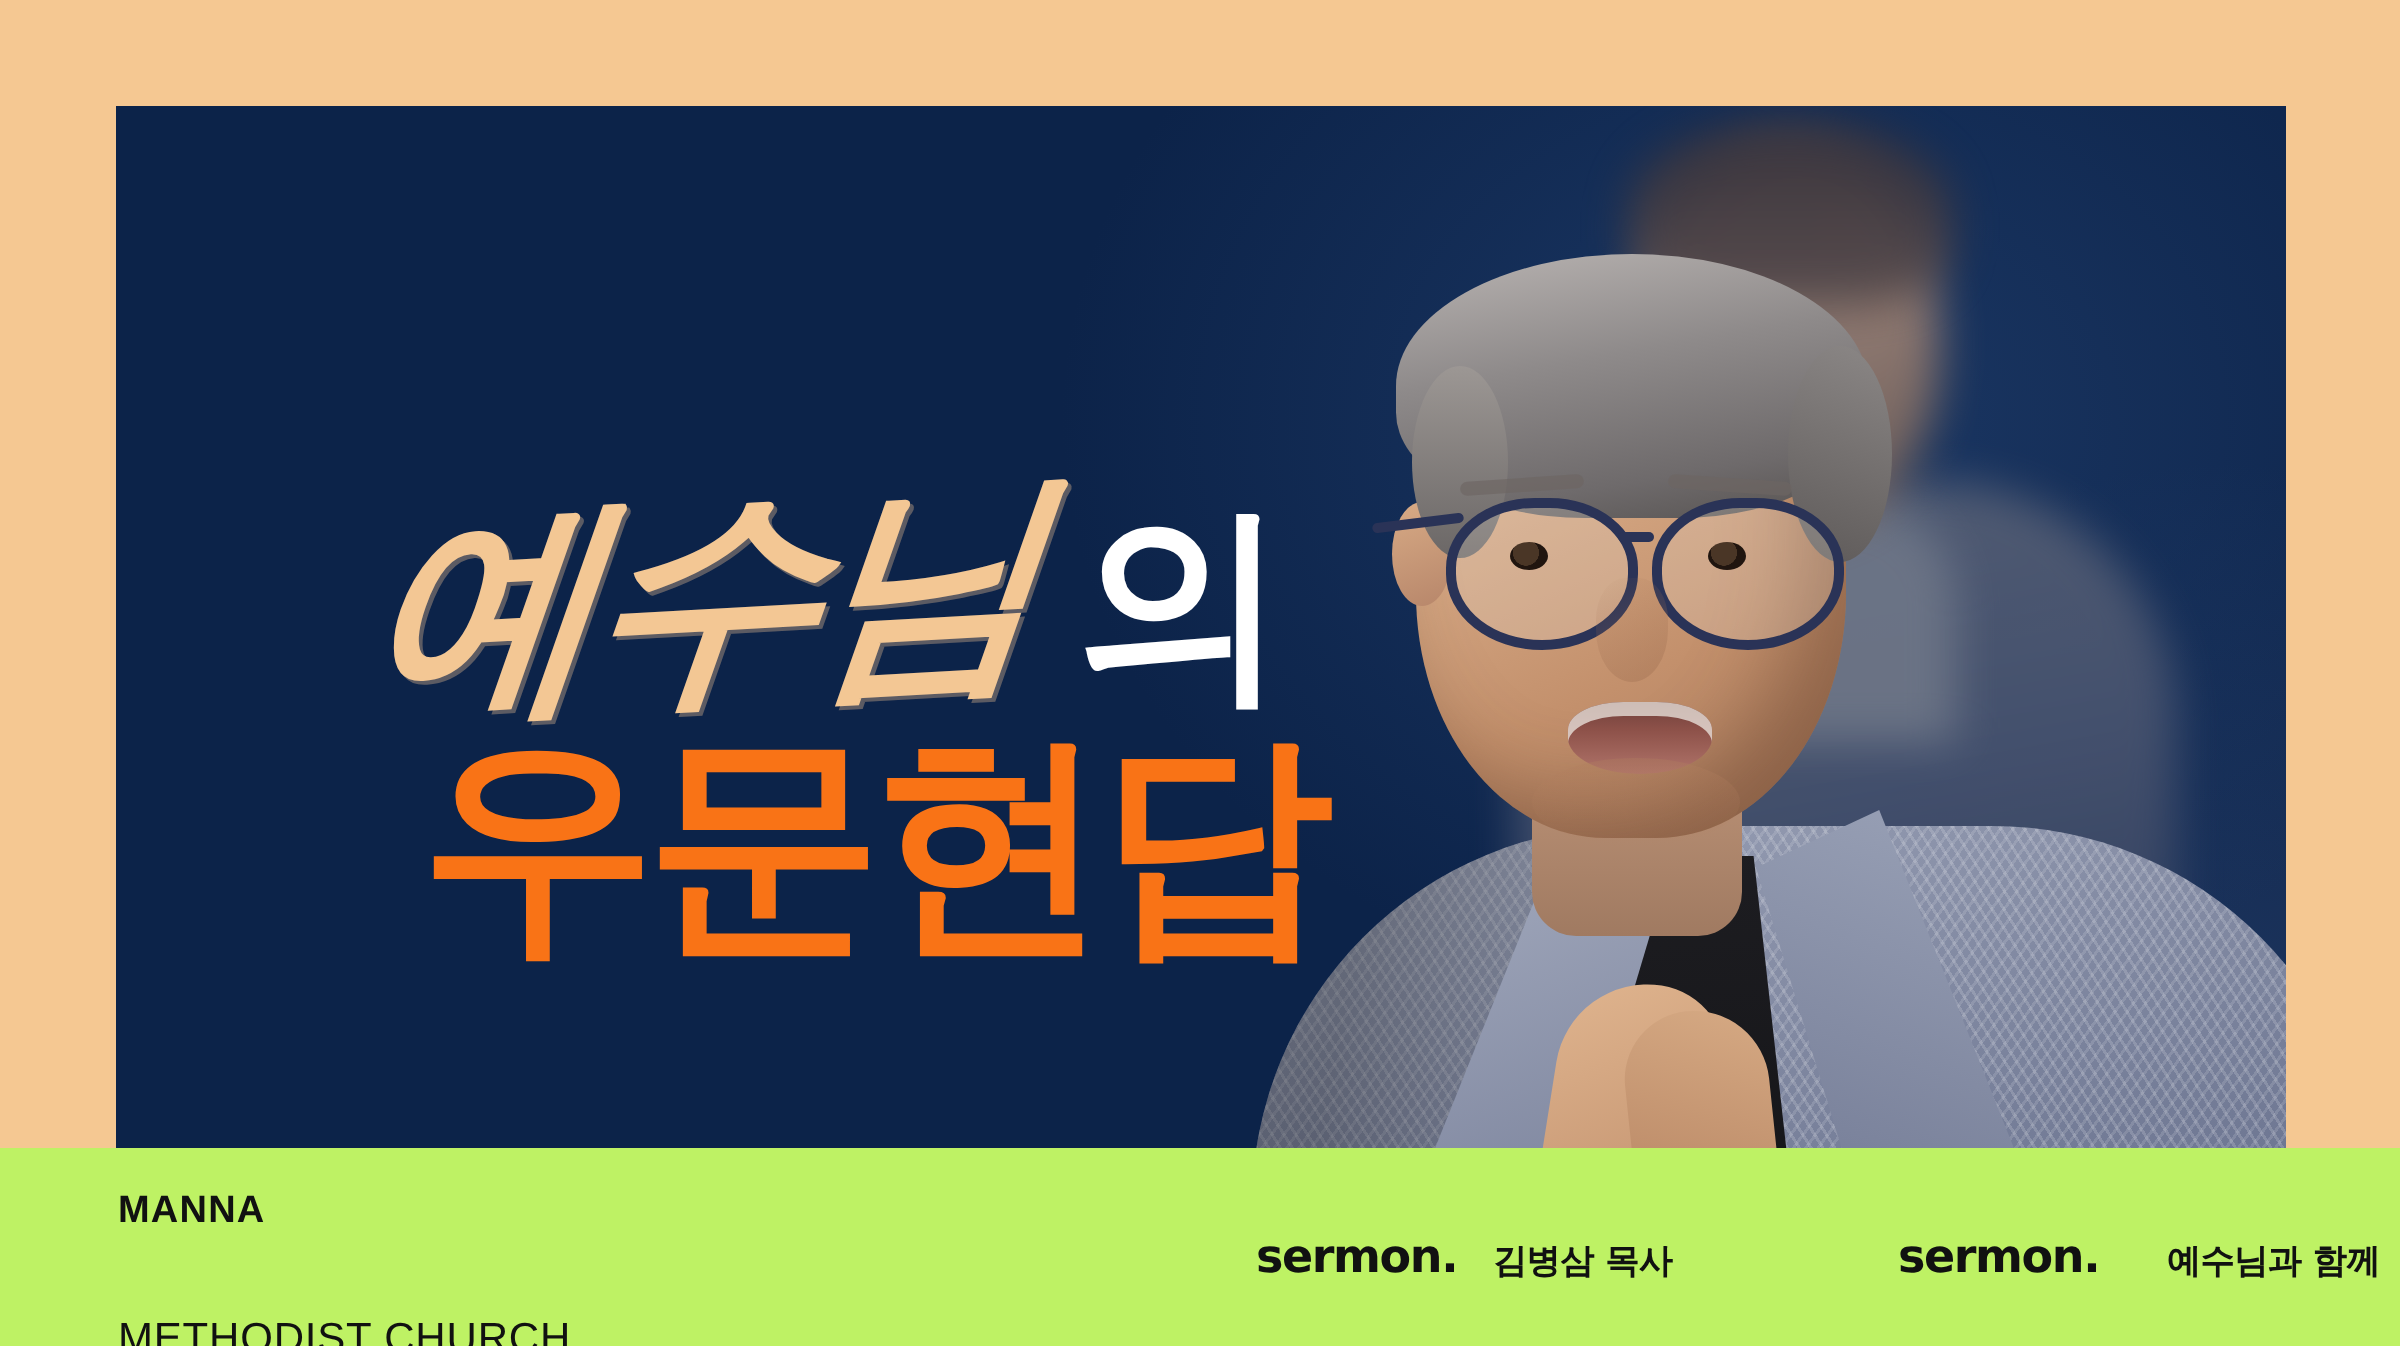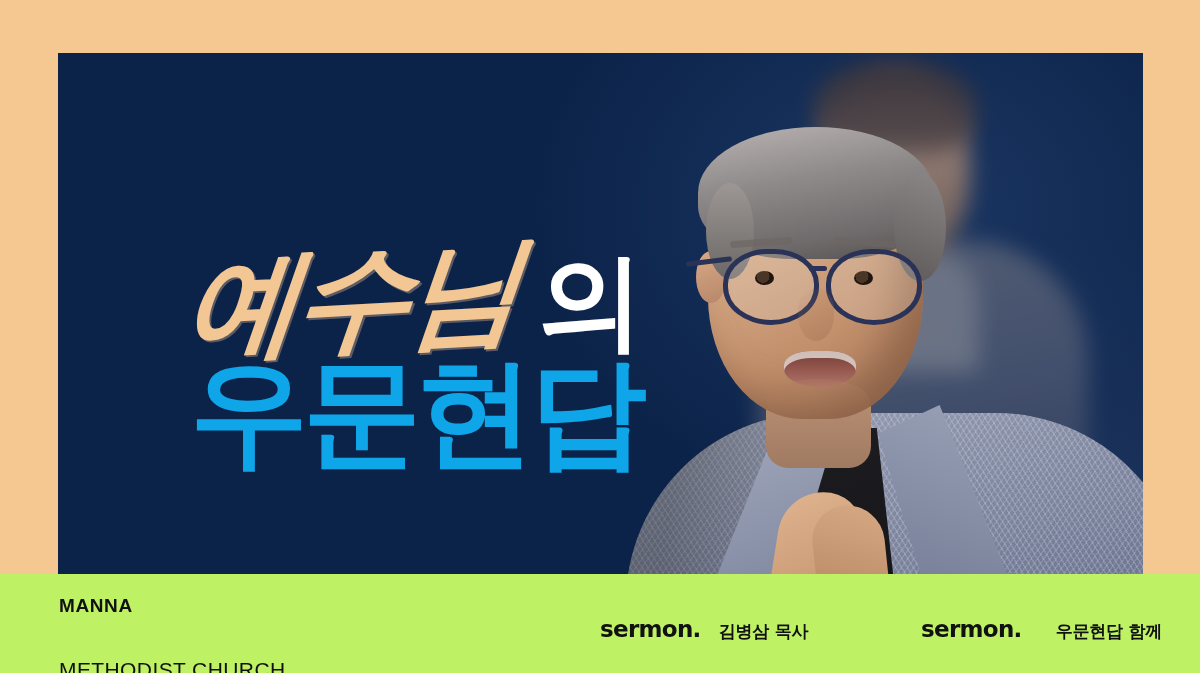--- a/index.html
+++ b/index.html
@@ -255,25 +255,25 @@
     left: 352px; top: 36px;
     font-family: "DejaVu Sans", sans-serif;
     font-size: 106px;
     font-weight: 700;
     color: #ffffff;
     letter-spacing: -4px;
     line-height: 1;
   }
   #title-line2 {
     position: absolute;
-    left: 4px; top: 150px;
-    font-family: Liberation Mono, monospace;
+    left: 24px; top: 150px;
+    font-family: Liberation Sans, sans-serif;
     font-size: 118px;
     font-weight: 700;
-    color: #0ea5e9;
+    color: #f97316;
     letter-spacing: -5px;
     line-height: 1;
     white-space: nowrap;
   }
 
   
   #bottom-bar {
     position: absolute;
     left: 0; top: 574px;
     width: 1200px; height: 99px;
@@ -305,20 +305,21 @@
     color: #111111;
     white-space: nowrap;
   }
   #credit-sermon { left: 600px; }
   #credit-series { left: 921px; }
   .credit-key {
     font-family: "DejaVu Sans", sans-serif;
     font-size: 23px;
     font-weight: 700;
     letter-spacing: -.7px;
+    margin-left: 28px;
   }
   .credit-val {
     font-family: "DejaVu Sans", sans-serif;
     font-size: 17px;
     font-weight: 600;
     margin-left: 18px;
     letter-spacing: -.2px;
   }
   #credit-series .credit-val { margin-left: 34px; }
 </style>
@@ -384,17 +385,17 @@
       <div id="logo-methodist">METHODIST CHURCH</div>
     </div>
 
     <div class="credit" id="credit-sermon">
       <span class="credit-key">sermon.</span>
       <span class="credit-val">김병삼 목사</span>
     </div>
 
     <div class="credit" id="credit-series">
       <span class="credit-key">sermon.</span>
-      <span class="credit-val">우문현답 함께</span>
+      <span class="credit-val">예수님과 함께</span>
     </div>
 
   </div>
 </div>
 
 </body></html>

